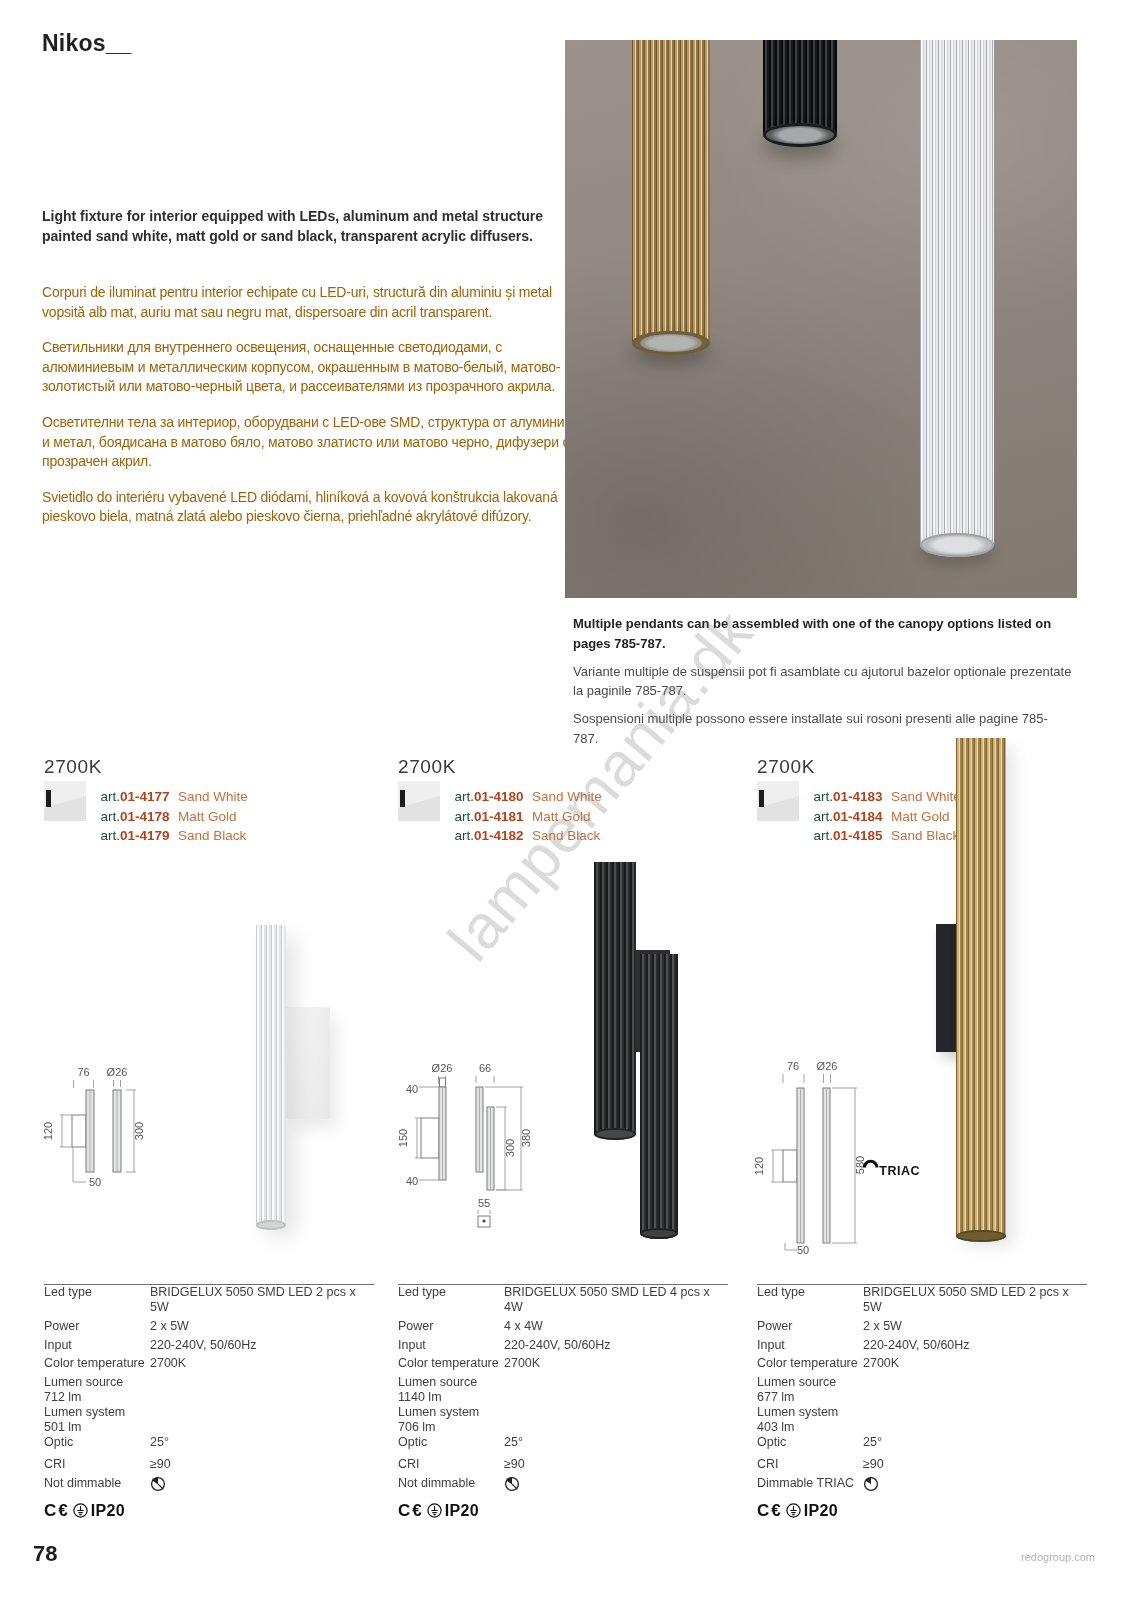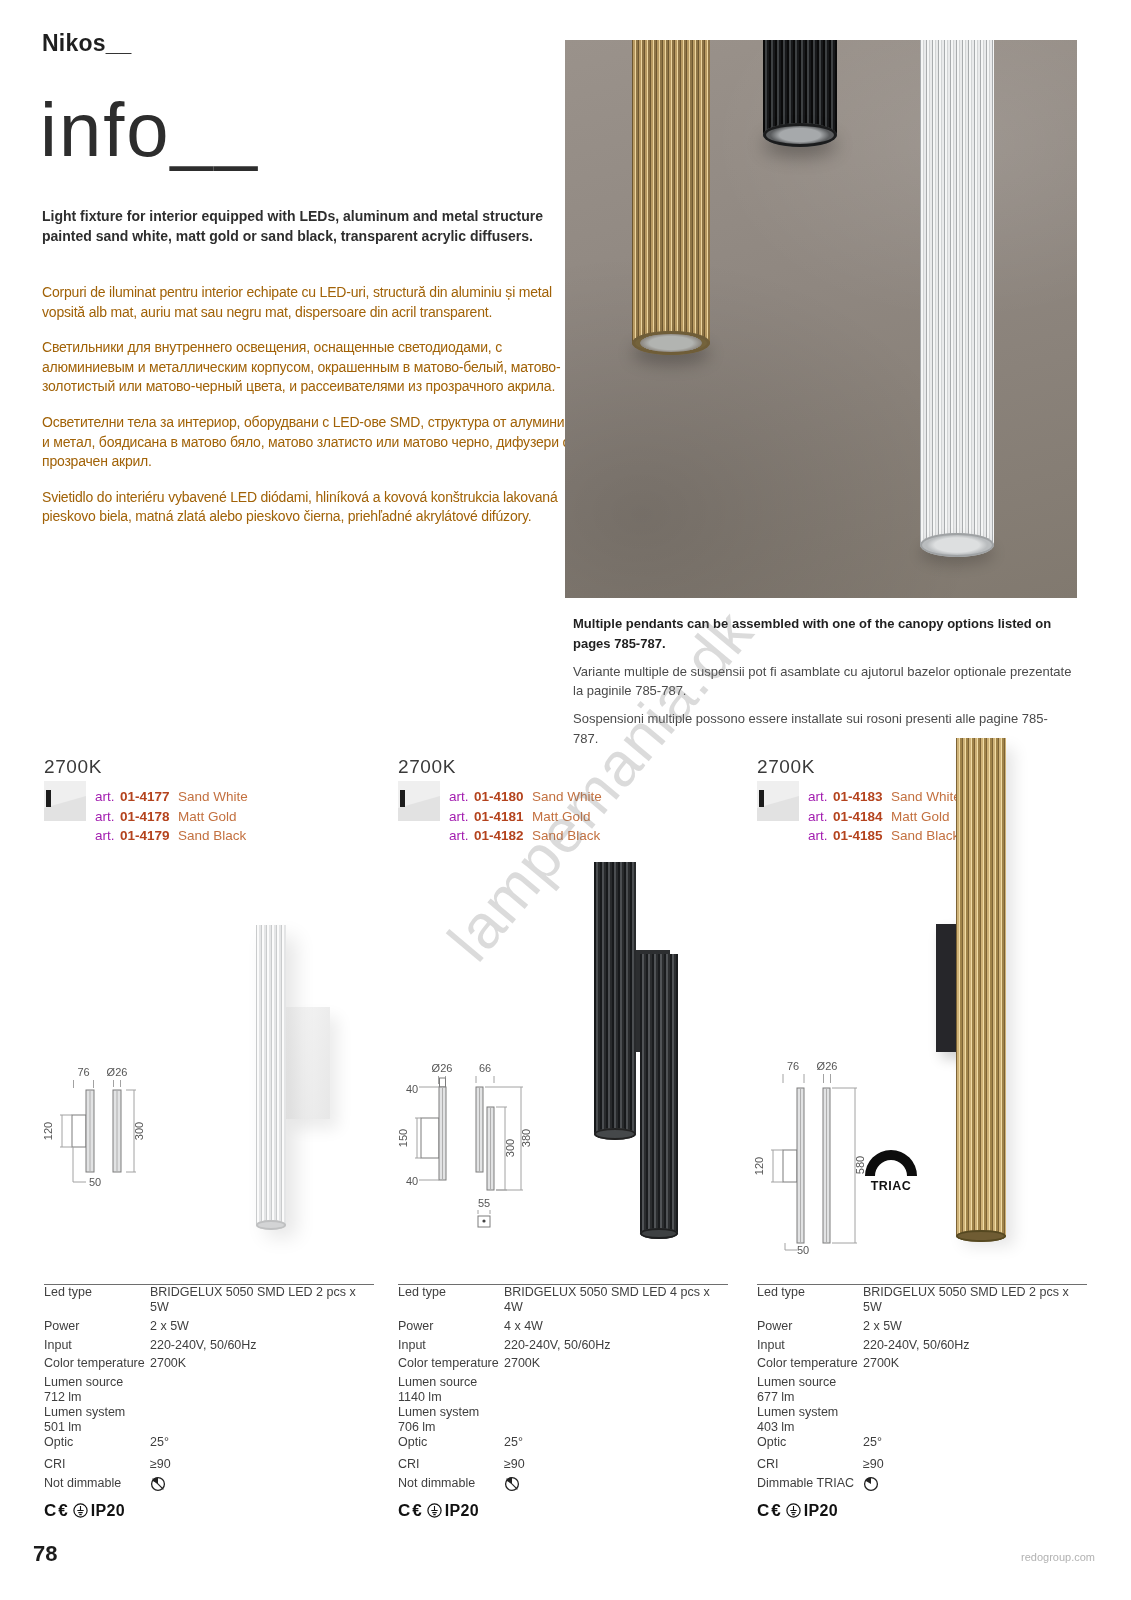--- a/index.html
+++ b/index.html
@@ -38,21 +38,21 @@
   .caption .b{font-weight:700;color:#1f1f1f;}
 
   .watermark{left:300px;top:570px;width:600px;height:430px;display:flex;align-items:center;justify-content:center;
     transform:rotate(-50deg);font-size:62px;color:rgba(125,125,125,.28);letter-spacing:1px;z-index:6;pointer-events:none;}
 
   .temp{font-size:19px;color:#3a3a3a;letter-spacing:.6px;}
   .prod-head{display:flex;gap:9px;}
   .thumb{width:42px;height:40px;flex:none;}
   .vrows{display:flex;flex-direction:column;gap:1px;padding-top:7px;}
   .vrow{display:flex;font-size:13.5px;line-height:18.5px;}
-  .vrow .art{width:25px;color:#a21caf;}
+  .vrow .art{width:25px;color:#14532d;text-align:right;}
   .vrow .code{width:58px;font-weight:700;color:#b4431d;}
   .vrow .fin{color:#c3703f;}
 
   
   .pphoto{position:absolute;}
   .p1-tube{position:absolute;left:28px;top:0;width:30px;height:300px;
     background:repeating-linear-gradient(90deg,#c9cbcc 0 1px,#fbfbfb 1px 3px,#e4e5e6 3px 5px);
     box-shadow:10px 12px 20px rgba(0,0,0,.10);}
   .p1-bracket{position:absolute;left:58px;top:82px;width:44px;height:112px;
     background:linear-gradient(100deg,#f8f8f8,#e7e7e7);box-shadow:8px 10px 16px rgba(0,0,0,.08);}
@@ -74,21 +74,21 @@
     box-shadow:8px 10px 16px rgba(0,0,0,.10);}
   .p3-cap{position:absolute;left:26px;top:492px;width:50px;height:12px;border-radius:50%;
     background:#6f5c33;box-shadow:inset 0 0 0 2px #554820;}
 
   
   .drw text{font-size:11px;fill:#565656;}
   .drw .ln{stroke:#a2a2a2;stroke-width:1;fill:none;}
   .drw .bar{fill:#e2e3e4;stroke:#7c7c7c;stroke-width:1;}
   .drw .rib{stroke:#aeaeae;stroke-width:1;}
   .drw .brk{fill:#ffffff;stroke:#7c7c7c;stroke-width:1;}
-  .triac{display:flex;flex-direction:column;align-items:center;width:58px;}
+  .triac{display:flex;flex-direction:row;align-items:flex-end;width:58px;}
   .triac-label{font-size:12.5px;font-weight:700;color:#111;letter-spacing:.5px;margin-top:1px;}
 
   
   .specs{width:330px;border-top:1px solid #6e6e6e;}
   .srow{display:flex;font-size:12.5px;line-height:15px;color:#3f3f3f;margin-bottom:3.8px;}
   .srow.tight{margin-bottom:0;flex-direction:column;}
   .srow.gap{margin-top:7px;}
   .srow .sl{width:106px;flex:none;}
   .dim-icon{width:16px;height:16px;}
   .cert{display:flex;align-items:center;gap:3px;margin-top:5px;font-weight:700;color:#111;}
@@ -98,21 +98,20 @@
 
   .pagenum{left:33px;top:1541px;font-size:22px;font-weight:700;color:#1c1c1c;}
   .site{right:36px;top:1551px;font-size:11px;color:#b2b2b2;}
 </style>
 </head>
 <body>
 
 <div class="page">
 
   <div class="abs brand">Nikos__</div>
-  <div class="abs title">info__</div>
   <div class="abs intro">Light fixture for interior equipped with LEDs, aluminum and metal structure painted sand white, matt gold or sand black, transparent acrylic diffusers.</div>
 
   <div class="abs paras">
     <p>Corpuri de iluminat pentru interior echipate cu LED-uri, structură din aluminiu și metal vopsită alb mat, auriu mat sau negru mat, dispersoare din acril transparent.</p>
     <p>Светильники для внутреннего освещения, оснащенные светодиодами, с алюминиевым и металлическим корпусом, окрашенным в матово-белый, матово-золотистый или матово-черный цвета, и рассеивателями из прозрачного акрила.</p>
     <p>Осветителни тела за интериор, оборудвани с LED-ове SMD, структура от алуминий и метал, боядисана в матово бяло, матово златисто или матово черно, дифузери от прозрачен акрил.</p>
     <p>Svietidlo do interiéru vybavené LED diódami, hliníková a kovová konštrukcia lakovaná pieskovo biela, matná zlatá alebo pieskovo čierna, priehľadné akrylátové difúzory.</p>
   </div>
 
   <div class="abs photo">

